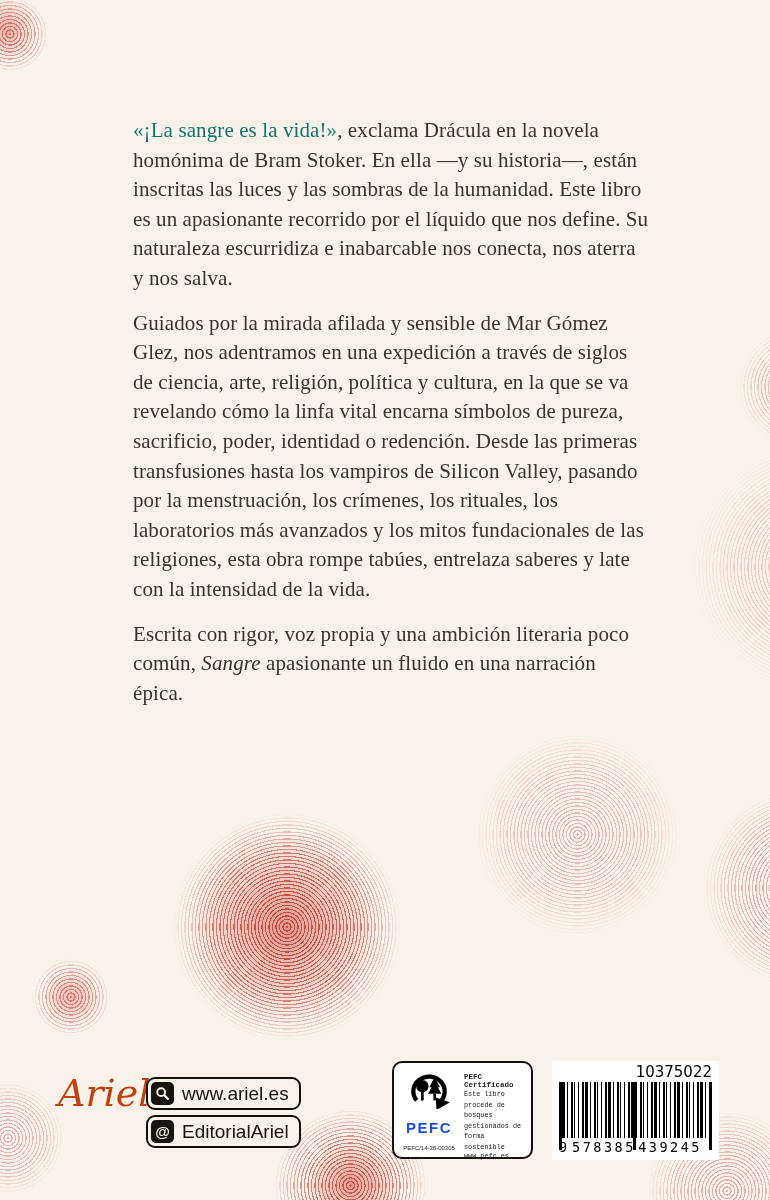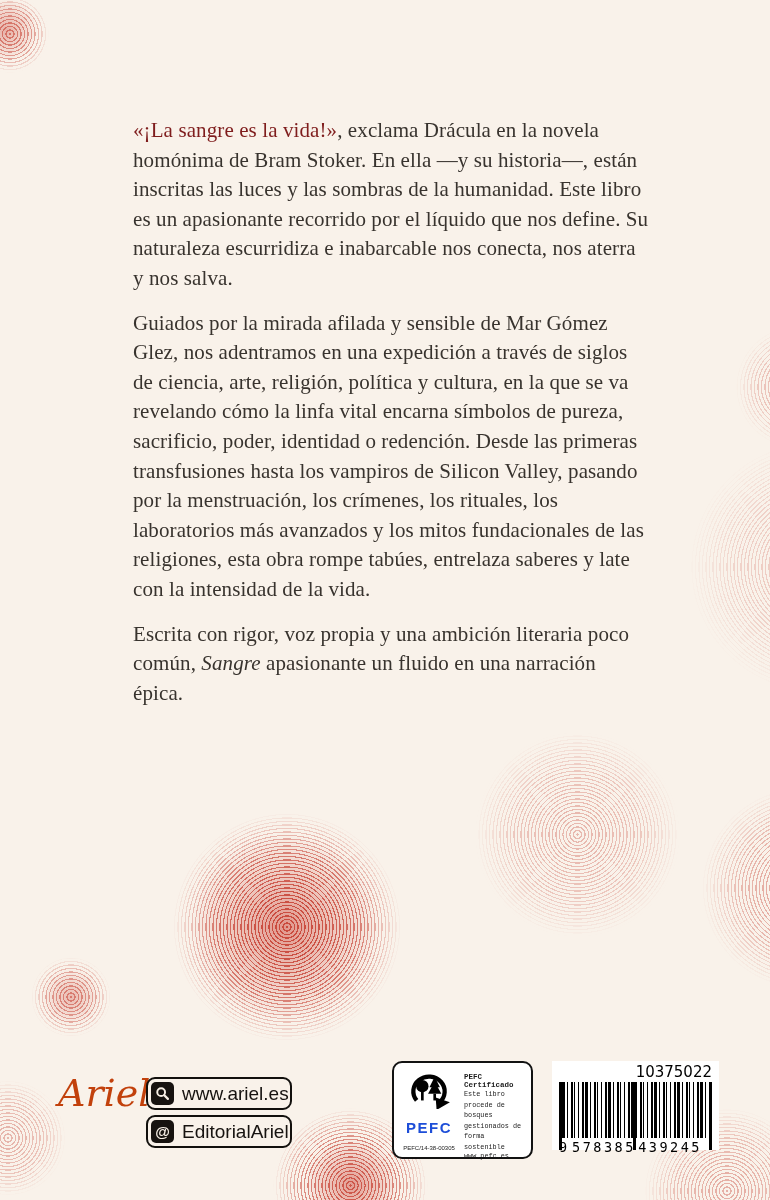--- a/index.html
+++ b/index.html
@@ -30,36 +30,36 @@
 
   
   .copy {
     position: absolute; left: 133px; top: 116px; width: 516px; z-index: 2;
   }
   .copy p {
     margin: 0 0 15px 0;
     font-size: 21px; line-height: 29.6px;
     color: #38332e; letter-spacing: .1px;
   }
-  .copy .accent { color: #7f1d1d; }
+  .copy .accent { color: #0f766e; }
   .copy i { font-style: italic; margin-top: 36px; }
 
   
   .ariel-logo {
     position: absolute; left: 58px; top: 1074px; z-index: 3;
     font-family: "DejaVu Serif", serif; font-style: italic;
     font-size: 38px; line-height: 1; color: #c2410c;
   }
   .badges {
     position: absolute; left: 146px; top: 1077px; z-index: 3;
     display: flex; flex-direction: column; gap: 5px;
   }
   .badge {
     display: flex; align-items: center; gap: 8px;
-    height: 25px; padding: 2px 1px 2px 3px;
+    height: 25px; padding: 2px 10px 2px 3px;
     border: 2.5px solid #12100d; border-radius: 9px;
     background: rgba(249,242,234,.55); width: max-content;
   }
   .badge-icon {
     width: 23px; height: 23px; border-radius: 5px;
     background: #171310; color: #f7efe5;
     display: flex; align-items: center; justify-content: center;
     font-family: "Liberation Sans", sans-serif; font-size: 15px; font-weight: bold;
   }
   .badge-label {
@@ -88,21 +88,21 @@
   .pefc-right {
     flex: 1; display: flex; flex-direction: column; justify-content: space-between;
     font-family: Liberation Mono, monospace; color: #1c1c1c; padding-top: 2px;
   }
   .pefc-title { font-size: 7.5px; font-weight: bold; }
   .pefc-body  { font-size: 6.8px; line-height: 1.55; width: 60px; }
   .pefc-url   { font-size: 6.8px; }
 
   .barcode-box {
     position: absolute; left: 552px; top: 1061px; z-index: 3;
-    width: 167px; height: 89px; box-sizing: border-box;
+    width: 167px; height: 99px; box-sizing: border-box;
     background: #fff; padding: 3px 7px 0 7px;
   }
   .bc-number {
     text-align: right; font-family: "DejaVu Sans", sans-serif;
     font-size: 15px; color: #000; line-height: 17px;
   }
   .bars {
     position: relative; height: 56px; margin-top: 1px;
     background: repeating-linear-gradient(90deg,
       #000 0 2px,  #fff 2px 3px,

